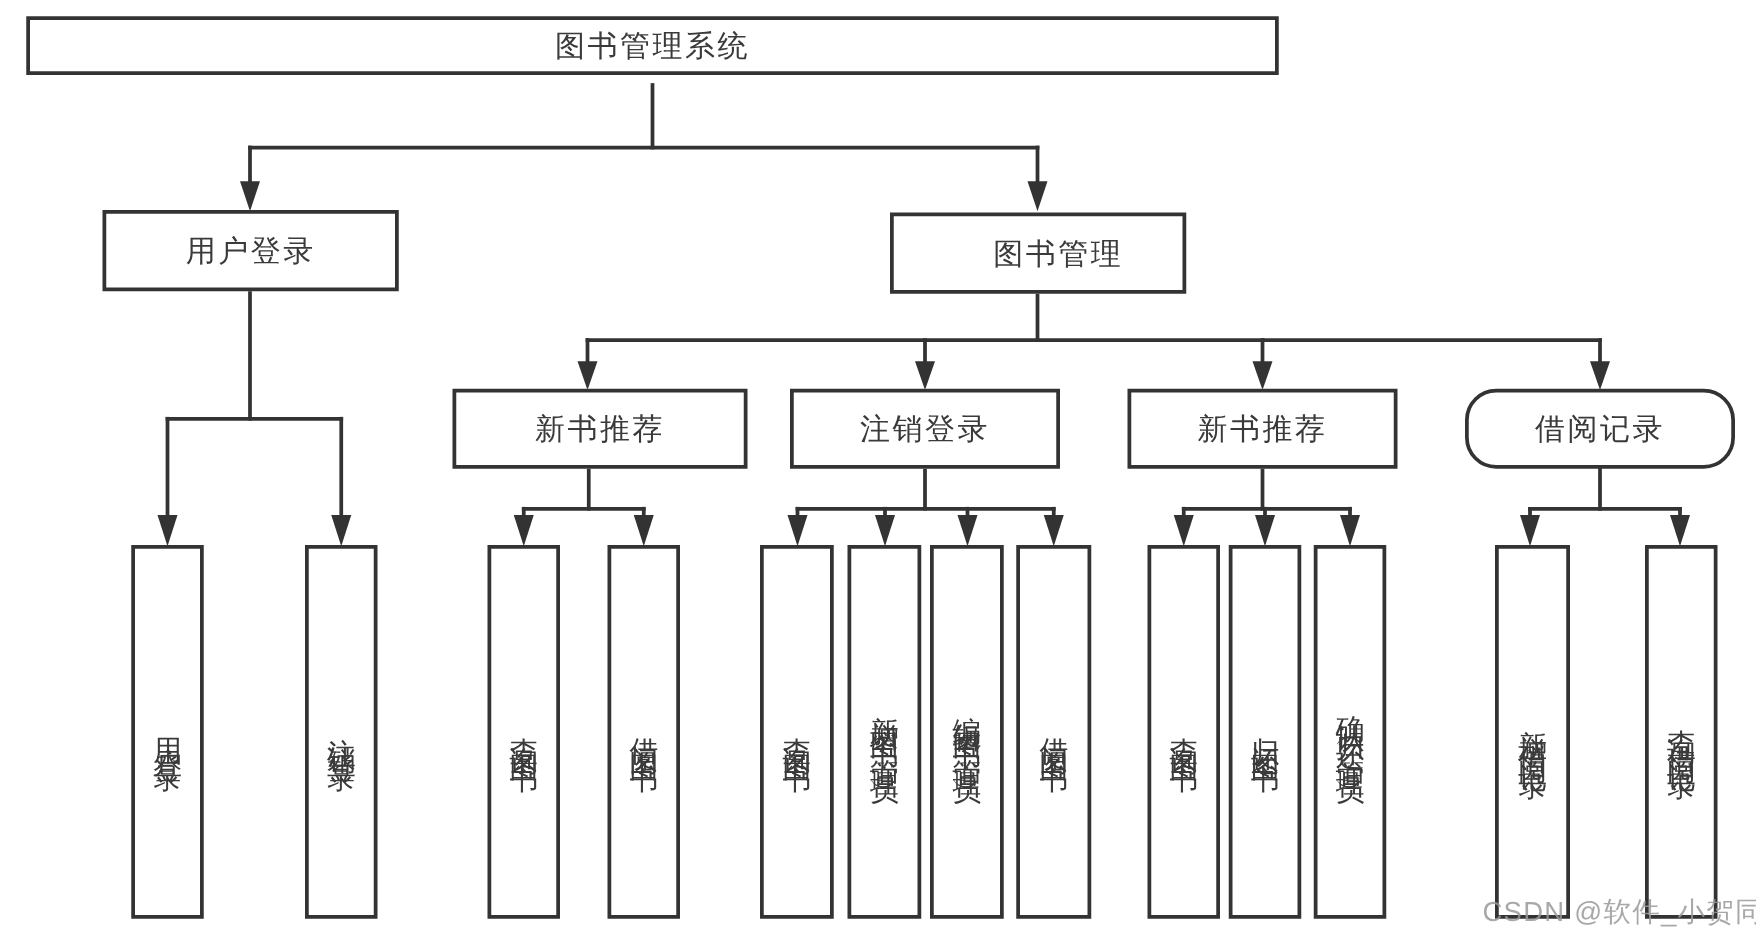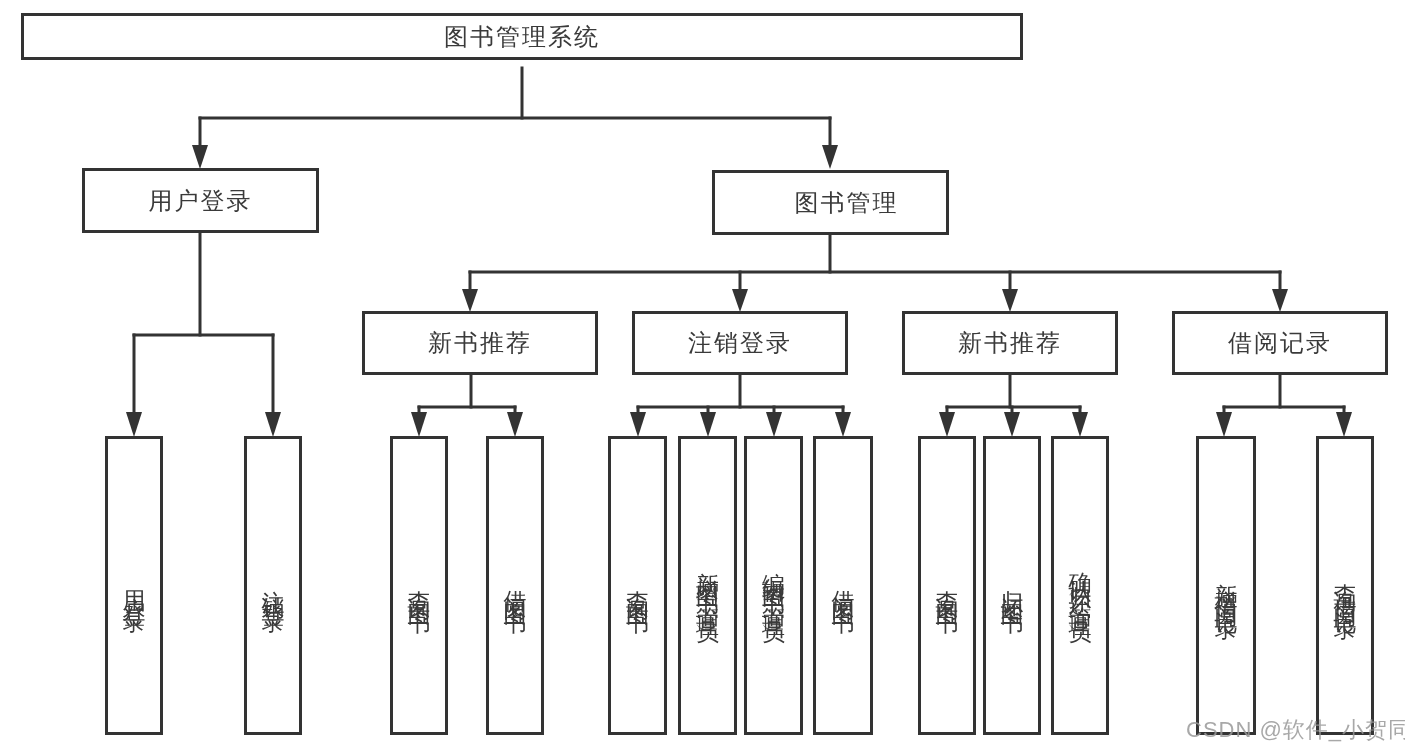--- a/index.html
+++ b/index.html
@@ -38,21 +38,21 @@
     letter-spacing: 7px;
     white-space: nowrap;
   }
   
   .root        { left: 21px;  top: 13px;  width: 1002px; height: 47px; }
   .l2-a        { left: 82px;  top: 168px; width: 237px;  height: 65px; }
   .l2-b        { left: 712px; top: 170px; width: 237px;  height: 65px; padding-left: 32px; }
   .l3-a        { left: 362px; top: 311px; width: 236px;  height: 64px; }
   .l3-b        { left: 632px; top: 311px; width: 216px;  height: 64px; }
   .l3-c        { left: 902px; top: 311px; width: 216px;  height: 64px; }
-  .l3-d        { left: 1172px;top: 311px; width: 216px;  height: 64px; }
+  .l3-d        { left: 1172px;top: 311px; width: 216px;  height: 64px; border-radius: 25px; }
   .leaf        { top: 436px; height: 299px; }
   .leaf-0  { left: 105px;  width: 58px; }
   .leaf-1  { left: 244px;  width: 58px; }
   .leaf-2  { left: 390px;  width: 58px; }
   .leaf-3  { left: 486px;  width: 58px; }
   .leaf-4  { left: 608px;  width: 59px; }
   .leaf-5  { left: 678px;  width: 59px; }
   .leaf-6  { left: 744px;  width: 59px; }
   .leaf-7  { left: 813px;  width: 60px; }
   .leaf-8  { left: 918px;  width: 58px; }

